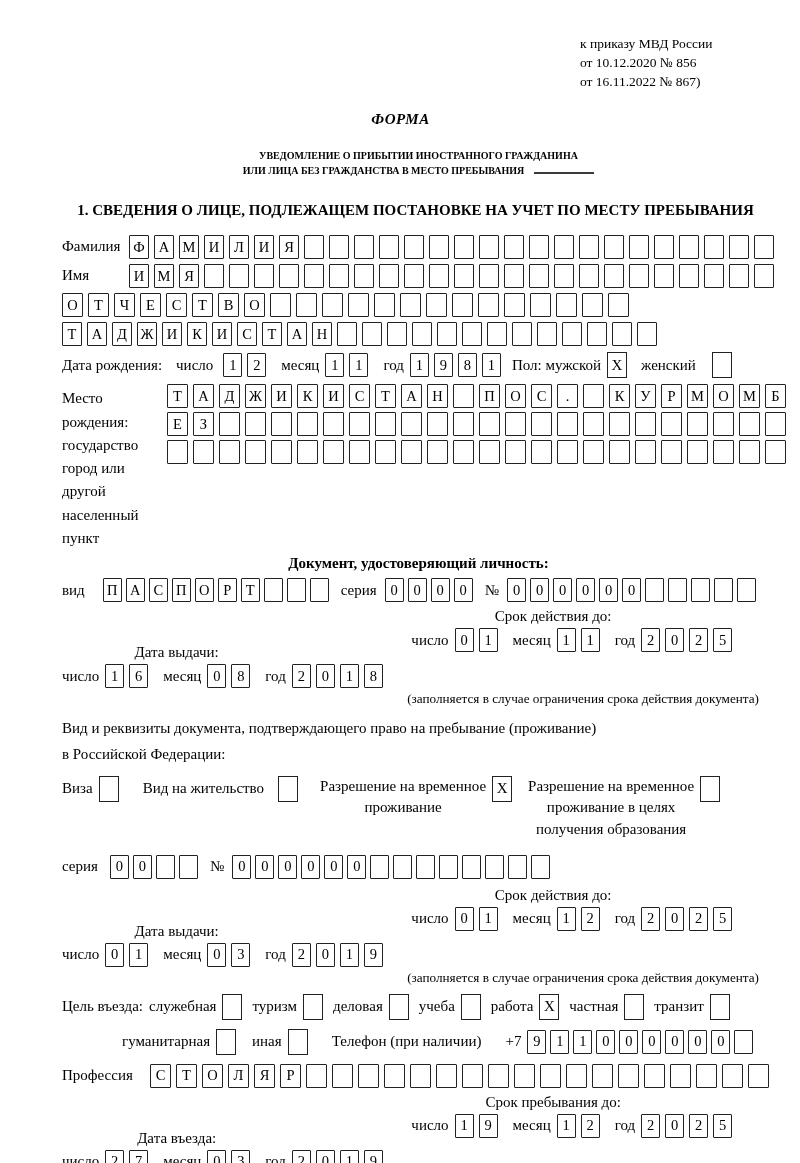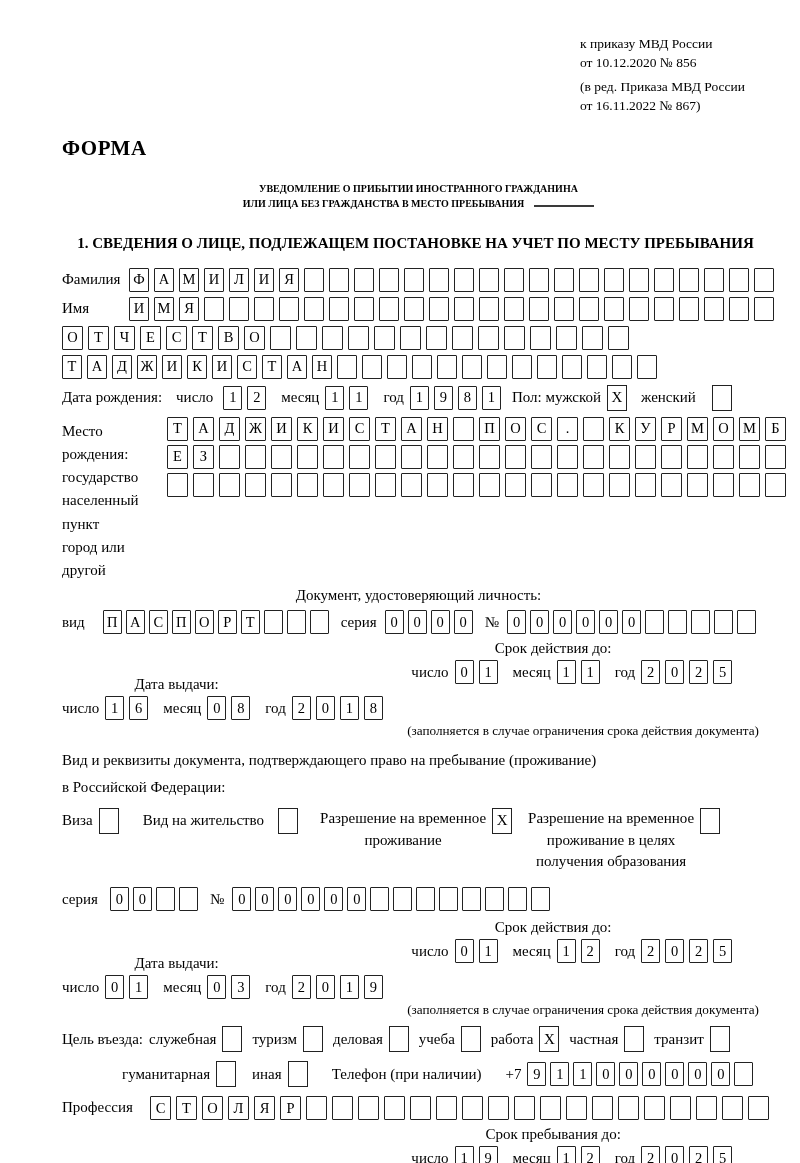--- a/index.html
+++ b/index.html
@@ -5,21 +5,21 @@
   * { margin:0; padding:0; box-sizing:border-box; }
   html,body { background:#fff; }
   .page {
     width:800px; height:1163px; background:#fff; color:#000;
     font-family:"Liberation Serif", serif; font-size:15px;
     padding:34px 25px 0 62px; position:relative; overflow:hidden;
   }
   
   .hdr { margin-left:auto; width:195px; font-size:13.5px; line-height:1.42; }
   .hdr .gap { margin-top:5px; }
-  .forma { text-align:left; font-weight:bold; margin:20px 36px 0 0; font-size:21px; letter-spacing:.5px; }
+  .forma { text-align:center; font-weight:bold; margin:20px 36px 0 0; font-size:15px; letter-spacing:.5px;font-style:italic; }
   .title { text-align:center; font-weight:bold; font-size:10px; margin-top:20px; line-height:1.5; }
   .uline { display:inline-block; width:60px; border-bottom:2px solid #3a3a3a; height:.9em; margin-left:10px; }
   .sec { font-weight:bold; font-size:15px; margin:24px 0 16px -6px; text-align:center; }
 
   
   .row { display:flex; align-items:flex-start; margin-bottom:5px; }
   .lbl { flex:none; padding-top:3px; }
   .lblstack { flex:none; line-height:1.5; padding-top:3px; }
   .boxes { display:flex; flex-wrap:nowrap; }
   .box { flex:none; border:1.5px solid #222; border-radius:1px; height:24px;
@@ -62,21 +62,20 @@
   .numlbl { margin:0 8px; padding-top:3px; }
 </style>
 </head>
 <body>
 
 <div class="page">
 
   <div class="hdr">
     <div>к приказу МВД России</div>
     <div>от 10.12.2020 № 856</div>
-    <div class="gap">(в ред. Приказа МВД России</div>
     <div>от 16.11.2022 № 867)</div>
   </div>
 
   <div class="forma">ФОРМА</div>
 
   <div class="title">
     <div>УВЕДОМЛЕНИЕ О ПРИБЫТИИ ИНОСТРАННОГО ГРАЖДАНИНА</div>
     <div><span>ИЛИ ЛИЦА БЕЗ ГРАЖДАНСТВА В МЕСТО ПРЕБЫВАНИЯ</span><span class="uline"></span></div>
   </div>
 
@@ -224,22 +223,22 @@
     <span style="margin-left:6px;">Пол: мужской</span>
     <span class="cbox" style="margin-left:6px;">X</span>
     <span style="margin-left:14px;">женский</span>
     <span class="cbox" style="margin-left:16px;"></span>
   </div>
 
   <div class="row" style="margin-top:6px;">
     <span class="lblstack w105" style="line-height:1.55;">
       <div>Место рождения:</div>
       <div>государство</div>
+      <div>город или другой</div>
       <div>населенный пункт</div>
-      <div>город или другой</div>
     </span>
     <span class="stack34">
       <span class="boxes bm">
           <span class="box">Т</span>
           <span class="box">А</span>
           <span class="box">Д</span>
           <span class="box">Ж</span>
           <span class="box">И</span>
           <span class="box">К</span>
           <span class="box">И</span>
@@ -309,21 +308,21 @@
           <span class="box"></span>
           <span class="box"></span>
           <span class="box"></span>
           <span class="box"></span>
           <span class="box"></span>
           <span class="box"></span>
         </span>
     </span>
   </div>
 
-  <div style="text-align:center; font-weight:normal; margin:2px 0 6px;">Документ, удостоверяющий личность:</div>
+  <div style="text-align:center; font-weight:bold; margin:2px 0 6px;">Документ, удостоверяющий личность:</div>
 
   <div class="row" style="align-items:center;">
     <span style="margin-right:18px;">вид</span>
     <span class="boxes bn">
         <span class="box">П</span>
         <span class="box">А</span>
         <span class="box">С</span>
         <span class="box">П</span>
         <span class="box">О</span>
         <span class="box">Р</span>

